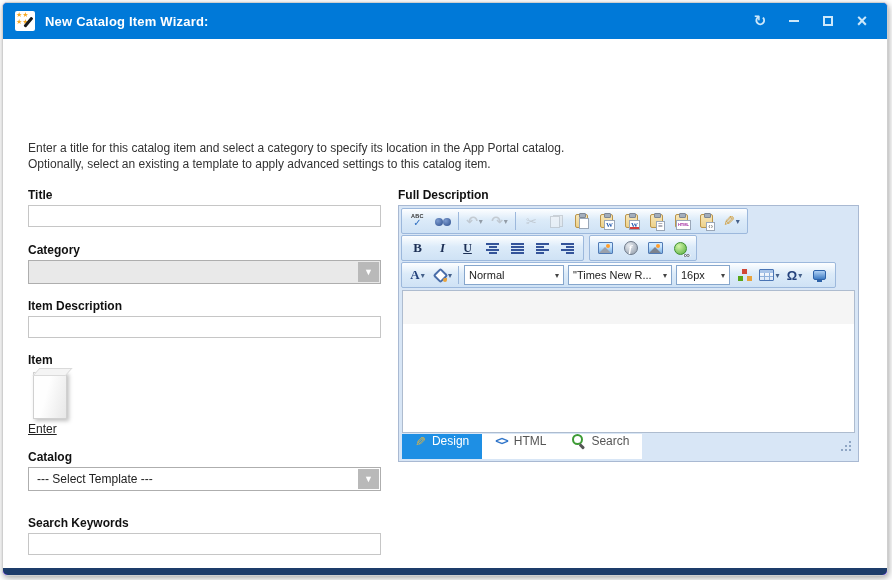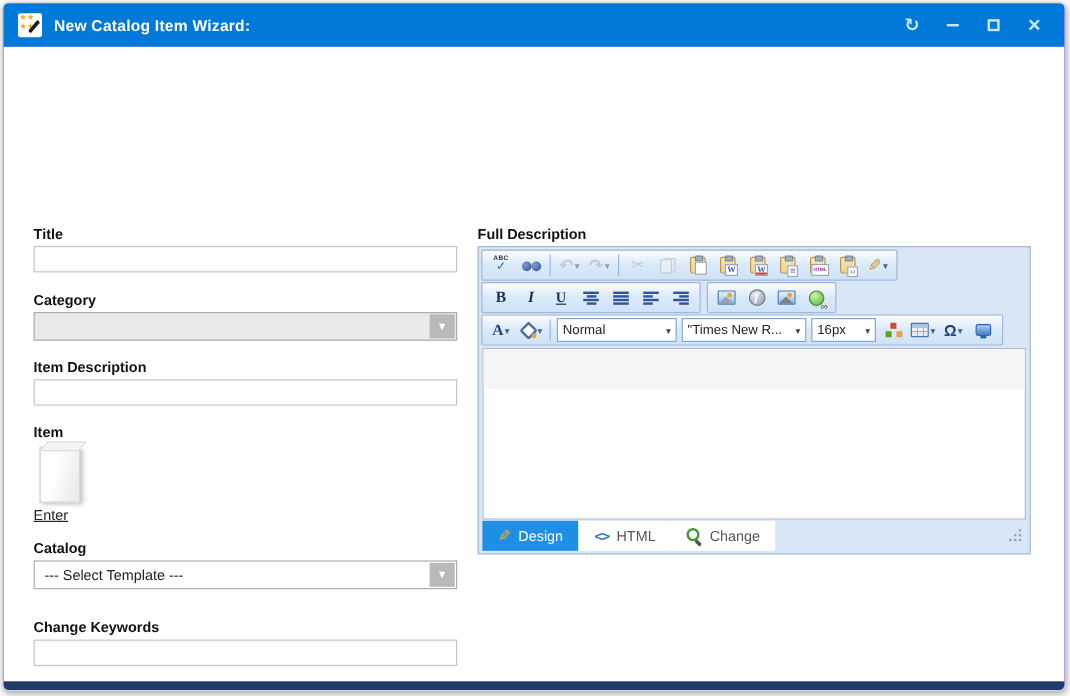--- a/index.html
+++ b/index.html
@@ -1,19 +1,19 @@
 <!DOCTYPE html>
 <html><head>
 <meta charset="utf-8">
 <style>
   * { box-sizing: border-box; margin: 0; padding: 0; }
   html,body { width:892px; height:580px; background:#fff; overflow:hidden;
     font-family:"Liberation Sans","DejaVu Sans",sans-serif; }
   .window { position:absolute; left:2px; top:2px; width:886px; height:574px;
-    background:#6d28d9; border:1px solid #cfcfcf; border-radius:5px;
+    background:#8b5cf6; border:1px solid #cfcfcf; border-radius:5px;
     box-shadow:1px 2px 6px rgba(0,0,0,.35); overflow:hidden; }
 
   
   .titlebar { position:absolute; top:0; left:0; right:0; height:36px;
     background:#0079d8; display:flex; align-items:center; padding:0 12px; }
   .wiz { width:20px; height:20px; background:#fff; border-radius:2px; position:relative; margin-right:10px; flex:none; }
   .wiz::before { content:"★ ★"; position:absolute; top:0; left:1px; font-size:7px; color:#f6a821;
     letter-spacing:-1px; text-shadow:0 7px 0 #f6a821; }
   .wiz::after { content:""; position:absolute; width:2.5px; height:12px; background:#1a1a1a;
     transform:rotate(40deg); left:12px; top:5px; border-radius:1px; }
@@ -58,21 +58,21 @@
   .tbtn { width:25px; height:22px; display:flex; align-items:center; justify-content:center; border-radius:2px; cursor:pointer; }
   .tbtn.dis { filter:grayscale(.8); opacity:.55; cursor:default; }
   .tsep { width:1px; height:18px; background:#9cb8dc; margin:0 3px; }
   .dda { font-size:8px; color:#44608a; margin-left:1px; }
   .ed-select { height:20px; background:#fff; border:1px solid #86a6cc; display:flex; align-items:center;
     padding:0 4px; font-size:11px; color:#222; margin:16px 2px; cursor:pointer; white-space:nowrap; overflow:hidden; }
   .ed-select-arr { margin-left:auto; font-size:8px; color:#444; padding-left:3px; }
   .ed-body { flex:1; background:#fff; border:1px solid #aebccf; margin:1px 1px 0 1px; position:relative; }
   .ed-body::before { content:""; position:absolute; top:0; left:0; right:0; height:33px; background:#f5f5f5; }
   .ed-tabs { height:26px; display:flex; align-items:flex-end; padding:1px 1px 0 1px; position:relative; }
-  .tab { height:25px; display:flex; align-items:center; gap:6px; padding:0 13px; font-size:12px;
+  .tab { height:25px; display:flex; align-items:flex-start; gap:6px; padding:0 13px; font-size:12px;
     background:#fff; color:#555; cursor:pointer; }
   .tab.active { background:#1e8fe4; color:#fff; }
   .grip { position:absolute; right:5px; bottom:8px; width:10px; height:10px; }
   .grip::before { content:""; position:absolute; right:0; bottom:0; width:2px; height:2px; background:#8fa6c4;
     box-shadow:-4px 0 0 #8fa6c4,-8px 0 0 #8fa6c4,0 -4px 0 #8fa6c4,0 -8px 0 #8fa6c4,-4px -4px 0 #8fa6c4; }
 
   
   .ic { display:flex; align-items:center; justify-content:center; }
   .i-spellcheck { flex-direction:column; line-height:1; }
   .i-spellcheck::before { content:"ABC"; font-size:5.5px; font-weight:bold; color:#333; letter-spacing:.3px; }
@@ -170,20 +170,24 @@
           <span class="minbar"></span>
         </div>
       <div class="wc">
           <span class="maxbox"></span>
         </div>
       <div class="wc wc-close"></div>
     </div>
   </div>
 
   <div class="content">
+    <div class="intro">
+      <div>Enter a title for this catalog item and select a category to specify its location in the App Portal catalog.</div>
+      <div>Optionally, select an existing a template to apply advanced settings to this catalog item.</div>
+    </div>
 
     <div class="flabel" style="left:25px;top:149px">Title</div>
     <input class="tinput" style="left: 25px; top: 166px;" value="">
 
     <div class="flabel" style="left:25px;top:204px">Category</div>
     <div class="selbox disabled" style="left:25px;top:221px">
       <span></span>
       <span class="selarr">▼</span>
     </div>
 
@@ -193,21 +197,21 @@
     <div class="flabel" style="left:25px;top:314px">Item</div>
     <div class="imgbox"></div>
     <a class="chglink">Enter</a>
 
     <div class="flabel" style="left:25px;top:411px">Catalog</div>
     <div class="selbox" style="left:25px;top:428px">
       <span>--- Select Template ---</span>
       <span class="selarr">▼</span>
     </div>
 
-    <div class="flabel" style="left:25px;top:477px">Change Keywords</div>
+    <div class="flabel" style="left:25px;top:477px">Search Keywords</div>
     <input class="tinput" style="left: 25px; top: 494px;" value="">
 
     <div class="edlabel">Full Description</div>
     <div class="editor">
       <div id="toolbars">
           <div class="tb-row">
             <div class="tb">
               <div class="tbtn">
                 <span class="ic i-spellcheck"></span>
               </div>
@@ -370,21 +374,21 @@
         <div class="tab active">
           <span class="i-pencil"></span>
           <span>Design</span>
         </div>
         <div class="tab">
           <span class="i-html-code"></span>
           <span>HTML</span>
         </div>
         <div class="tab">
           <span class="i-preview-zoom"></span>
-          <span>Change</span>
+          <span>Search</span>
         </div>
         <span class="grip"></span>
       </div>
     </div>
   </div>
 
   <div class="footbar"></div>
 </div>
 
 </body></html>

